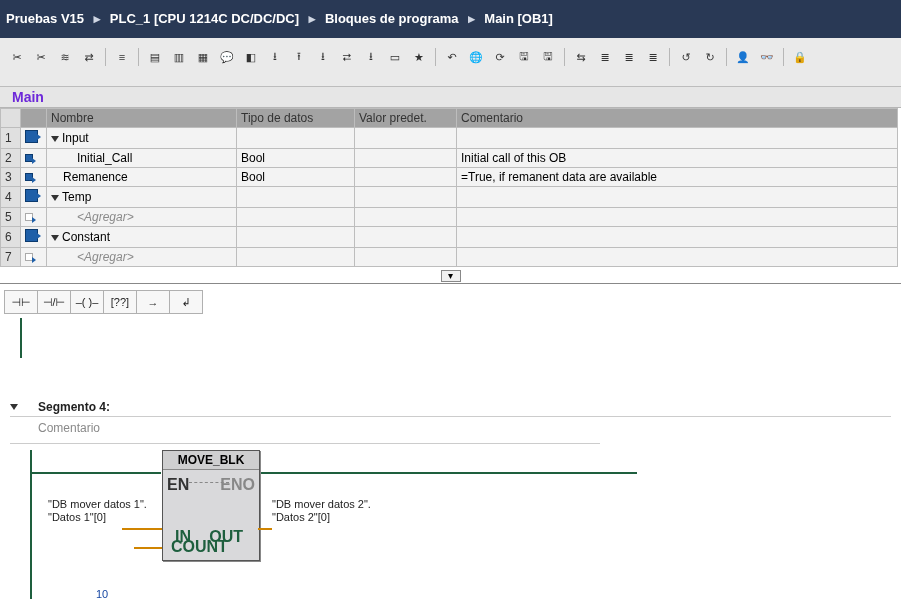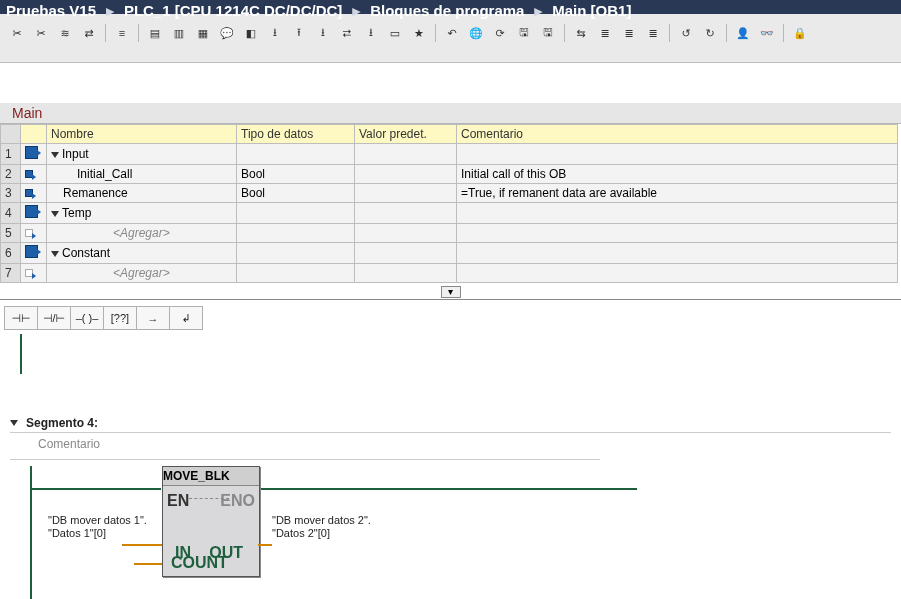--- a/index.html
+++ b/index.html
@@ -8,25 +8,25 @@
     font-family: "Segoe UI", Tahoma, Arial, sans-serif;
     font-size: 12px;
     background: #fff;
     width: 901px;
     height: 599px;
     overflow: hidden;
   }
   .crumb-bar {
     background: #293955;
     color: #fff;
-    height: 14px;
+    height: 22px;
     line-height: 22px;
-    padding: 0 6px;
+    padding: 8px 6px;
     font-weight: bold;
-    font-size: 15px;
+    font-size: 13px;
   }
   .crumb-bar .sep {
     margin: 0 6px;
     color: #cfd6e3;
   }
   .toolbar-area {
     background: #eaeaea;
     border-bottom: 1px solid #bdbdbd;
     height: 40px;
     padding-top: 8px;
@@ -51,44 +51,43 @@
   }
   .tb .sep-v {
     width: 1px;
     height: 18px;
     background: #b7b7b7;
     margin: 0 3px;
   }
   .block-title {
     background: #e6e6e6;
     border-bottom: 1px solid #b5b5b5;
-    font-weight: normal;
+    font-weight: bold;
     padding: 2px 12px;
     font-size: 14px;
-    color: #7f1d1d;
-    margin-top: 40px;
+    color: #6d28d9;
   }
   
   .tbl-wrap {
     border-bottom: 1px solid #888;
   }
   table.iface {
     border-collapse: collapse;
     width: 898px;
     table-layout: fixed;
   }
   table.iface th, table.iface td {
     border: 1px solid #bdbdbd;
     padding: 2px 4px;
     text-align: left;
     font-size: 12px;
     background: #f3f3f3;
   }
   table.iface th {
-    background: #fef9c3;
+    background: #a3a3a3;
     font-weight: normal;
     color: #333;
   }
   .rownum {
     width: 18px;
     text-align: center;
     background: #e0e0e0 !important;
     color: #333;
   }
   .iconcell { width: 24px; text-align: center; padding:0; }
@@ -113,21 +112,21 @@
   .tree-arrow {
     display:inline-block;
     width:0;height:0;
     border-left:4px solid transparent;
     border-right:4px solid transparent;
     border-top:6px solid #333;
     margin-right:3px;
     vertical-align:middle;
   }
   .row-gray td { background:#f7f7f7; }
-  .add-hint { color:#8a8a8a; font-style:italic;margin-left:36px; }
+  .add-hint { color:#8a8a8a; font-style:italic; }
   .expand-dots{
     text-align:center;
     padding:1px 0;
   }
   .expand-dots span{
     display:inline-block;
     border:1px solid #888;
     min-width:12px;
     line-height:10px;
     font-size:10px;
@@ -150,21 +149,21 @@
   }
   .pal-btn + .pal-btn{ border-left:none; }
   
   .segment{
     margin-top:42px;
     padding:0 10px;
   }
   .seg-header{
     display:flex;
     align-items:center;
-    gap:8px;
+    gap:20px;
     border-bottom:1px solid #ccc;
     padding-bottom:2px;
   }
   .seg-arrow{
     width:0;height:0;
     border-left:4px solid transparent;
     border-right:4px solid transparent;
     border-top:6px solid #333;
   }
   .seg-title{ font-weight:bold; color:#222; }
@@ -204,21 +203,21 @@
     left:152px; top:0;
     width:96px;
     background:#d9d9db;
     border:1px solid #555;
     box-shadow:1px 1px 0 #888;
   }
   .blk-title{
     background:#cfcfd0;
     border-bottom:1px solid #888;
     font-weight:bold;
-    text-align:left;
+    text-align:center;
     padding:2px 0;
     font-size:12px;
   }
   .blk-body{
     height:90px;
     position:relative;
     font-size:11px;
   }
   .port{
     position:absolute;

